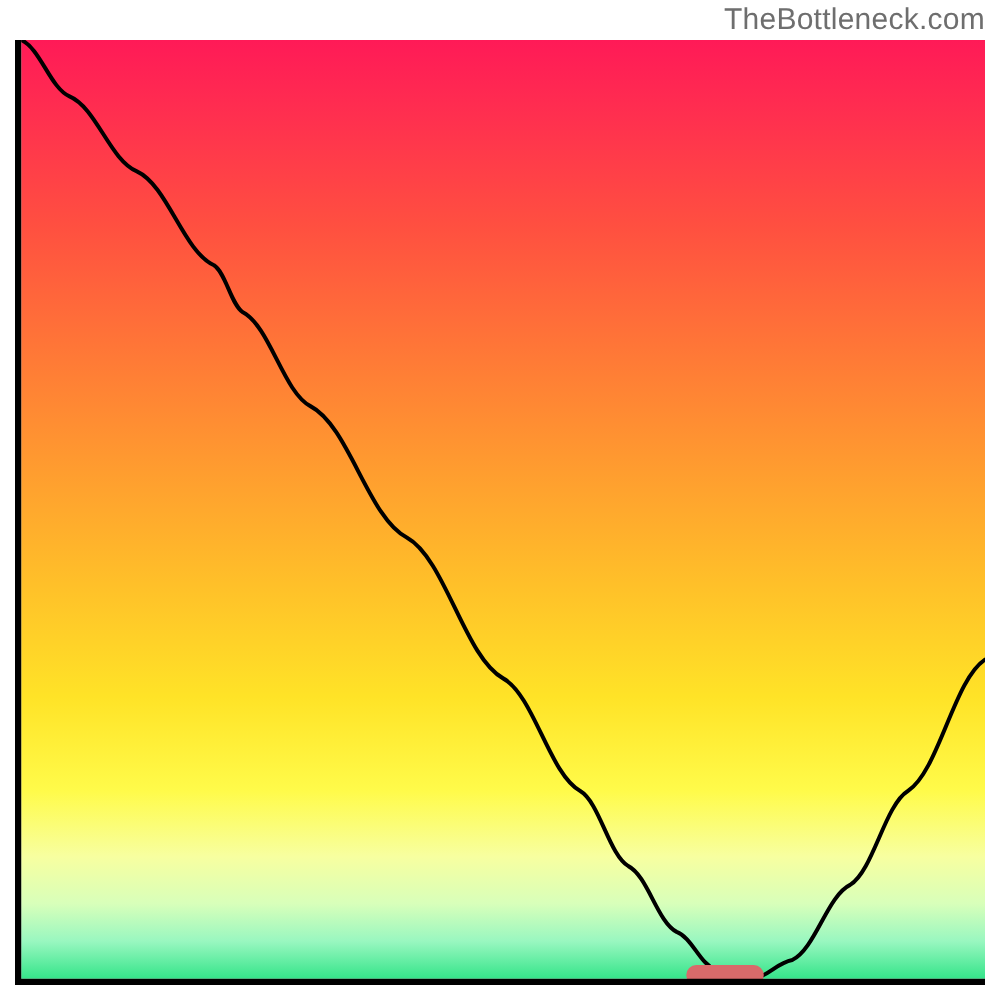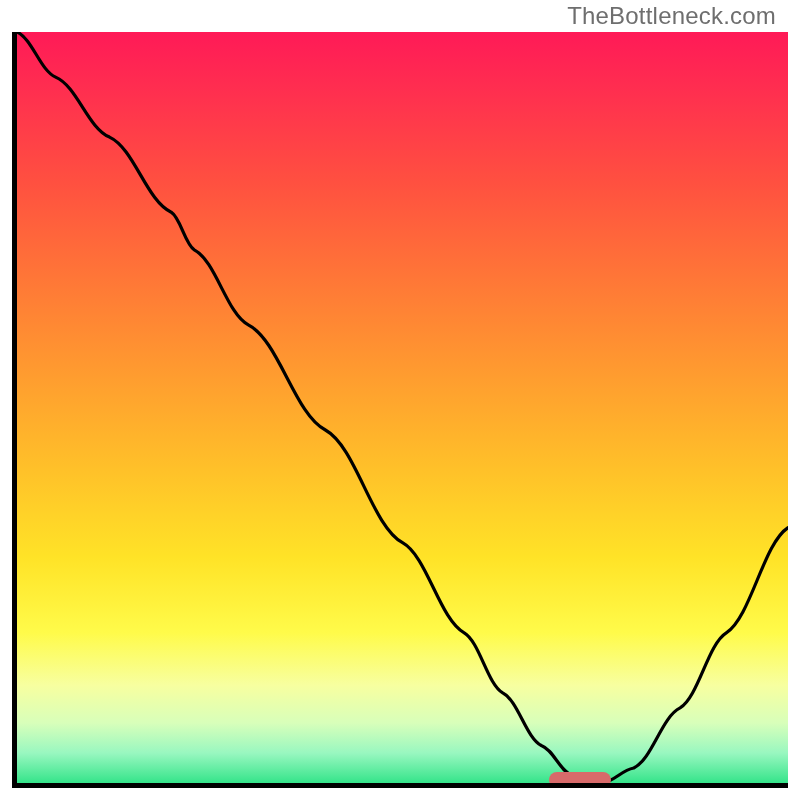--- a/index.html
+++ b/index.html
@@ -12,21 +12,21 @@
     font-family: Arial, Helvetica, sans-serif;
   }
   .canvas {
     position: relative;
     width: 800px;
     height: 800px;
   }
   .watermark {
     position: absolute;
     top: 2px;
-    right: 24px;
+    right: 12px;
     font-size: 24px;
     font-weight: 500;
     color: #6e6e6e;
     font-family: Arial, sans-serif;
     letter-spacing: 0.2px;
     z-index: 10;
   }
   .plot-frame {
     position: absolute;
     left: 12px;

